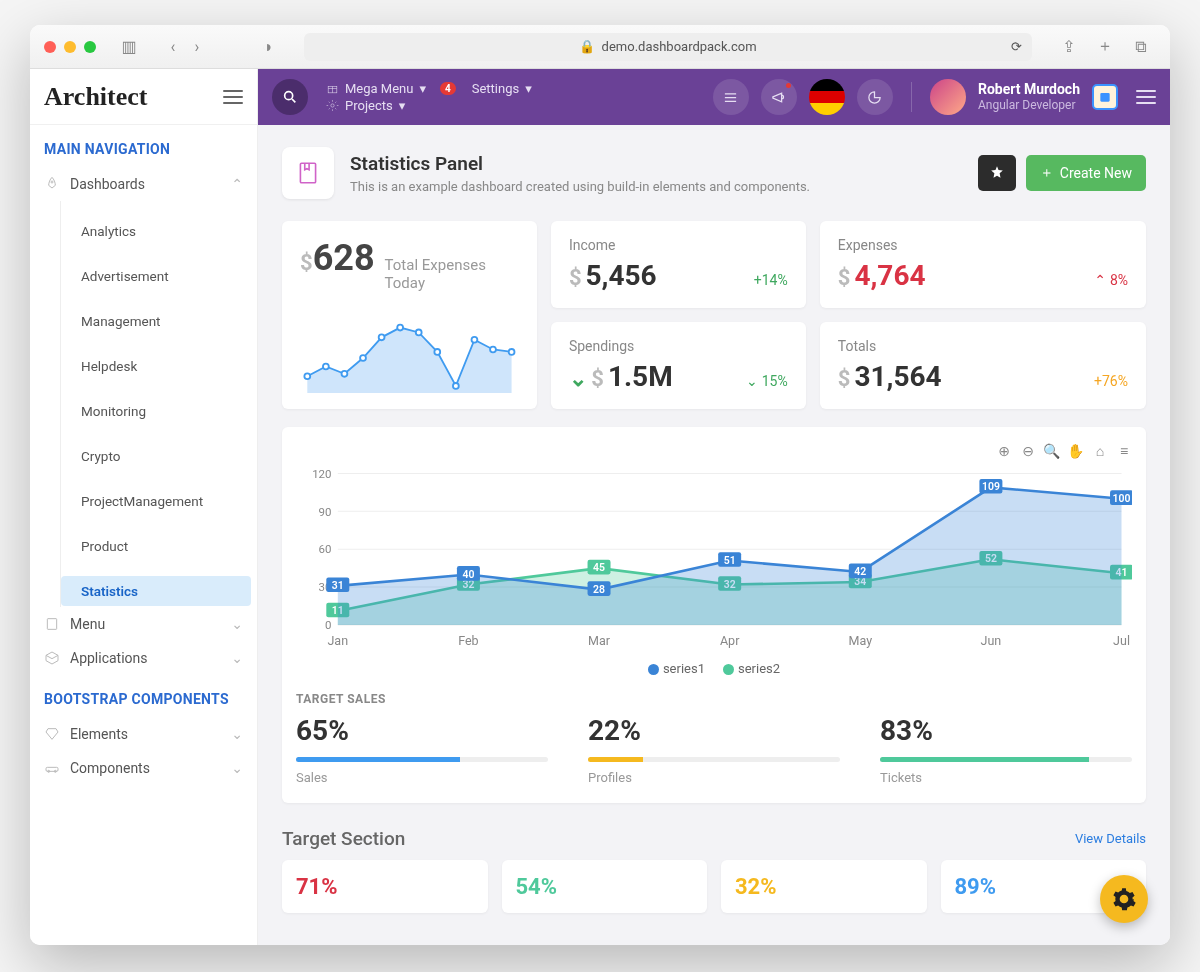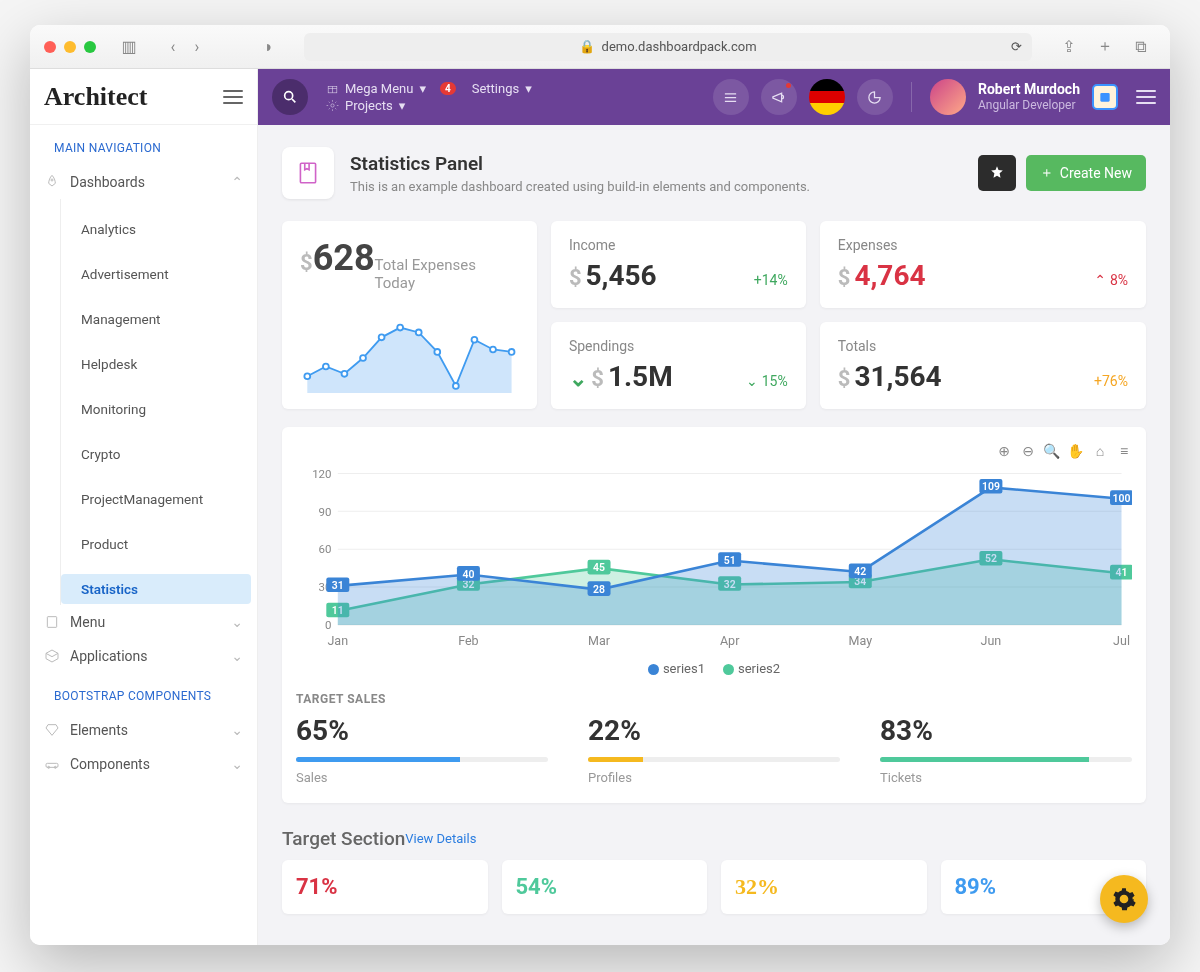--- a/index.html
+++ b/index.html
@@ -13,21 +13,21 @@
   .tb-group{display:flex;gap:2px;margin-left:14px}
   .urlbar{flex:1;margin:0 18px;background:#eee;border-radius:6px;height:28px;display:flex;align-items:center;justify-content:center;gap:6px;color:#555;font-size:13px;position:relative}
   .tb-right{display:flex;gap:14px;margin-right:4px}
 
   .app{display:flex;height:calc(100% - 44px)}
   .sidebar{width:228px;background:#fff;border-right:1px solid #eee;display:flex;flex-direction:column}
   .logo-row{height:56px;display:flex;align-items:center;justify-content:space-between;padding:0 14px;border-bottom:1px solid #f0f0f0}
   .logo{font-family:"Brush Script MT",cursive;font-size:26px;font-weight:bold;color:#222}
   .hamburger{display:flex;flex-direction:column;gap:4px;cursor:pointer}
   .hamburger span{width:20px;height:2px;background:#666;border-radius:1px}
-  .section-label{color:#2b6ad0;font-size:12px;font-weight:400;letter-spacing:0.3px;padding:16px 24px 10px}
+  .section-label{color:#2b6ad0;font-size:14px;font-weight:700;letter-spacing:0.3px;padding:16px 14px 10px}
   .nav-item{display:flex;align-items:center;gap:10px;padding:9px 14px;color:#555;font-size:14px;cursor:pointer}
   .nav-item .ic{width:16px;height:16px;color:#bbb}
   .sub-items{border-left:1px solid #eee;margin-left:30px}
   .sub-item{padding:7px 10px 7px 20px;font-size:13.5px;color:#555;cursor:pointer;border-radius:4px;margin:15px 6px 1px 0}
   .sub-item.active{background:#d9ecfb;color:#1864c7;font-weight:600}
 
   .main{flex:1;background:#f3f3f6;overflow-y:auto;position:relative}
   .topbar{height:56px;background:#6a4196;display:flex;align-items:center;padding:0 14px;gap:12px;color:#e6def2;font-size:14px}
   .search-circle{width:36px;height:36px;border-radius:50%;background:#4b2d6c;display:flex;align-items:center;justify-content:center;color:#fff;cursor:pointer}
   .top-links{display:flex;flex-direction:column;gap:2px;margin-left:6px}
@@ -59,21 +59,21 @@
   .card{background:#fff;border-radius:6px;padding:16px 18px;box-shadow:0 1px 3px rgba(0,0,0,0.05)}
   .stat-card .lbl{color:#888;font-size:14px;margin-bottom:6px}
   .stat-card .row{display:flex;align-items:baseline;justify-content:space-between}
   .stat-card .val{font-size:28px;font-weight:700;color:#333}
   .stat-card .val .cur{color:#bbb;font-size:22px;margin-right:4px}
   .stat-card .chg{font-size:14px;display:flex;align-items:center;gap:4px}
   .green{color:#3fa85f}.red{color:#d93344}.orange{color:#f5a623}
   .val.red{color:#d93344}
 
   .sparkline-card{grid-row:1/3;display:flex;flex-direction:column}
-  .spark-head{display:flex;align-items:baseline;margin-bottom:21px}
+  .spark-head{display:flex;align-items:baseline;gap:10px;margin-bottom:21px}
   .spark-head .big{font-size:36px;font-weight:700;color:#444}
   .spark-head .big .cur{color:#bbb;font-size:22px}
   .spark-head .sub{color:#999;font-size:15px}
   .spark-svg{flex:1}
 
   .big-chart{margin:18px 24px 0;background:#fff;border-radius:6px;padding:16px 14px 18px;box-shadow:0 1px 3px rgba(0,0,0,0.05)}
   .chart-toolbar{display:flex;justify-content:flex-end;gap:8px;color:#888;font-size:14px;margin-bottom:4px}
   .chart-toolbar .tb{cursor:pointer;width:16px;display:flex;justify-content:center}
   .chart-toolbar .tb.active{color:#2277dd}
 
@@ -81,21 +81,21 @@
   .legend .sw{width:11px;height:11px;border-radius:50%;display:inline-block;margin-right:4px;vertical-align:middle}
 
   .target-title{font-size:12px;font-weight:700;letter-spacing:0.5px;color:#888;margin:16px 0 8px}
   .targets{display:flex;gap:40px}
   .target{flex:1}
   .target .pct{font-size:28px;font-weight:700;color:#333}
   .target .bar{height:5px;background:#eee;border-radius:3px;margin:10px 0 8px;overflow:hidden}
   .target .bar .fill{height:100%}
   .target .tl{color:#999;font-size:13px}
 
-  .section-head{display:flex;justify-content:flex-start;align-items:center;padding:24px 24px 10px}
+  .section-head{display:flex;justify-content:space-between;align-items:center;padding:24px 24px 10px}
   .section-head h3{color:#666;font-weight:500;font-size:19px}
   .section-head a{color:#2b7de0;font-size:13px;text-decoration:none;cursor:pointer}
 
   .bottom-cards{display:flex;gap:14px;padding:0 24px}
   .mini{flex:1;background:#fff;border-radius:6px;padding:14px;box-shadow:0 1px 3px rgba(0,0,0,0.05);font-size:22px;font-weight:700}
 
   .fab{position:absolute;right:22px;bottom:22px;width:48px;height:48px;border-radius:50%;background:#f5b91f;display:flex;align-items:center;justify-content:center;box-shadow:0 4px 12px rgba(0,0,0,0.25);cursor:pointer}
 
   .xlabel{font-size:12px;fill:#888}
   .ylabel{font-size:11px;fill:#888}
@@ -438,21 +438,21 @@
           </div>
       </div>
 
       <div class="section-head">
         <h3>Target Section</h3>
         <a>View Details</a>
       </div>
       <div class="bottom-cards" id="minicards">
           <div class="mini" style="color: rgb(217, 51, 68);">71%</div>
           <div class="mini" style="color: rgb(79, 201, 155);">54%</div>
-          <div class="mini" style="color: rgb(245, 185, 31); font-family: Liberation Serif, serif;">32%</div>
+          <div class="mini" style="color: rgb(245, 185, 31);">32%</div>
           <div class="mini" style="color: rgb(63, 155, 240);">89%</div>
         </div>
 
       <div class="fab">
         <svg width="26" height="26" viewBox="0 0 24 24" fill="#222">
             <path d="M12 8a4 4 0 1 0 0 8 4 4 0 0 0 0-8zm9 4c0 .7-.1 1.3-.2 1.9l2 1.6-2 3.4-2.4-1a8 8 0 0 1-3.3 1.9l-.4 2.6H10.3l-.4-2.6a8 8 0 0 1-3.3-1.9l-2.4 1-2-3.4 2-1.6C4.1 13.3 4 12.7 4 12s.1-1.3.2-1.9l-2-1.6 2-3.4 2.4 1a8 8 0 0 1 3.3-1.9L10.3 2h3.4l.4 2.6a8 8 0 0 1 3.3 1.9l2.4-1 2 3.4-2 1.6c.1.6.2 1.2.2 1.9z"></path>
           </svg>
       </div>
     </div>
   </div>

